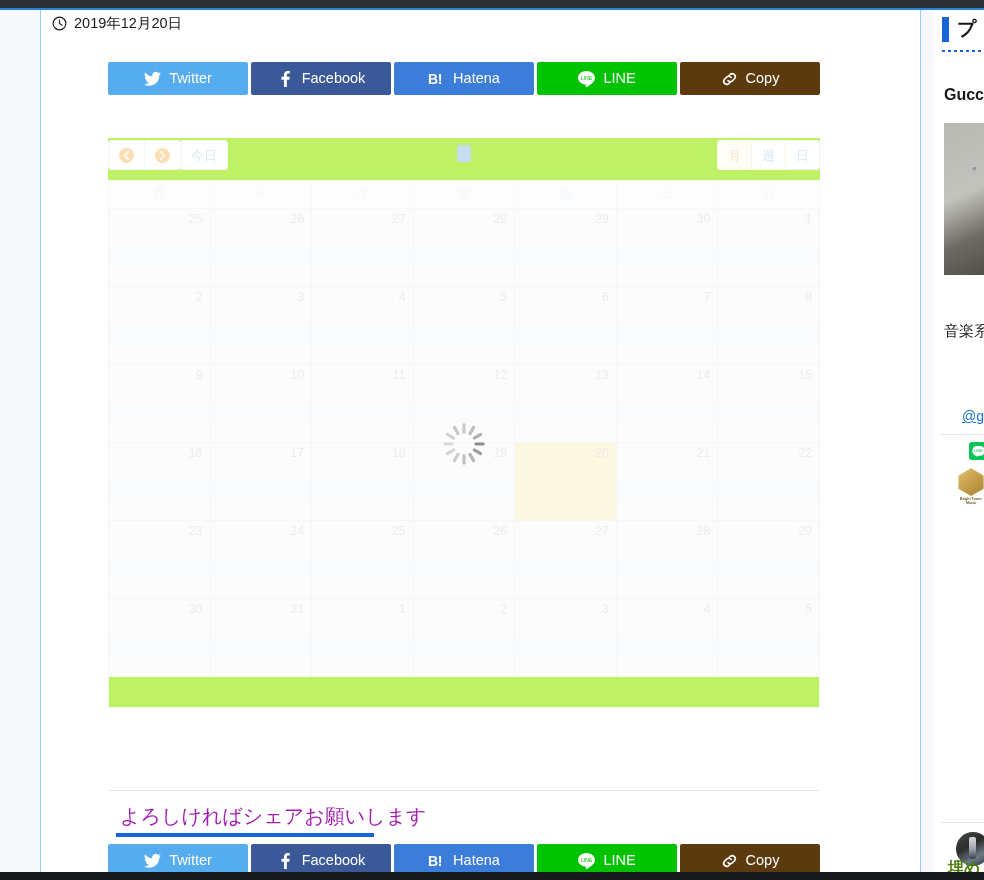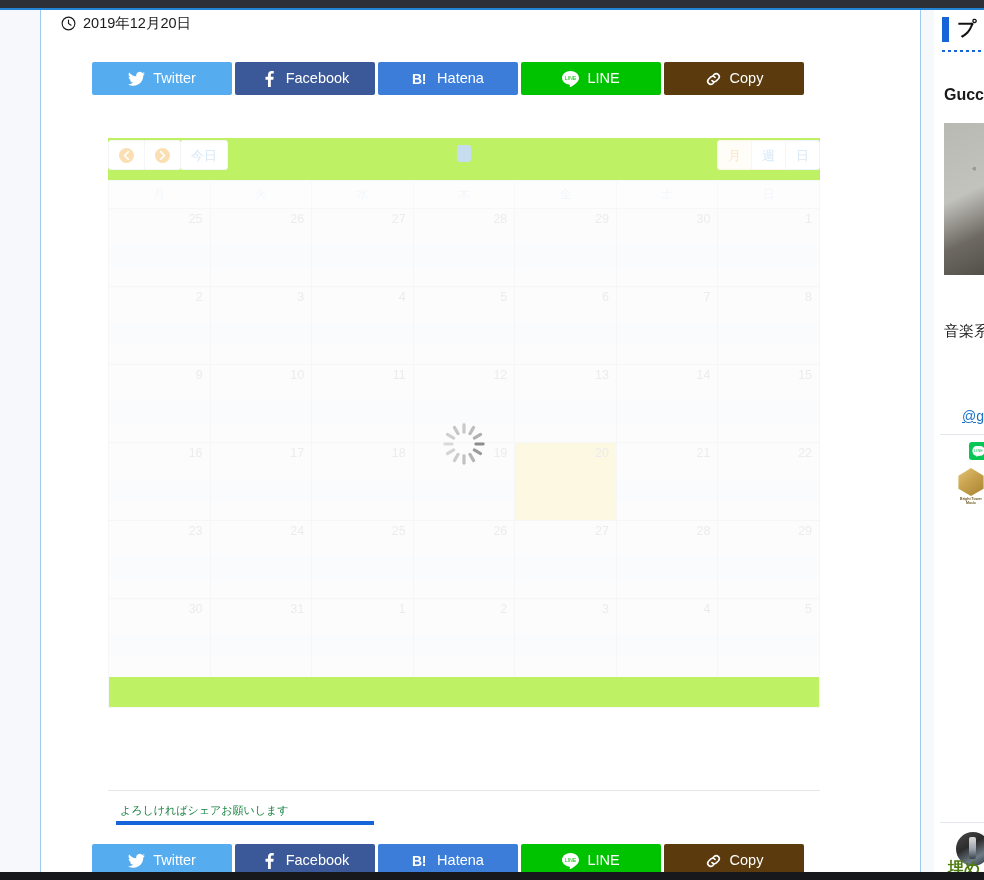--- a/index.html
+++ b/index.html
@@ -36,21 +36,21 @@
   
   .post-date {
     position: absolute; left: 110px; top: 14px;
     font-size: 14.5px; color: #1a1a1a;
     display: flex; align-items: center; gap: 7px;
     white-space: nowrap;
   }
   .clock-icon { width: 15px; height: 15px; display: inline-block; flex: 0 0 auto; }
 
   
-  .share-row { position: absolute; left: 92px; width: 712px; height: 46px; display: flex; gap: 3px; }
+  .share-row { position: absolute; left: 108px; width: 712px; height: 46px; display: flex; gap: 3px; }
   .share-row.top { top: 62px; }
   .share-row.bottom { top: 844px; }
   .share-btn {
     flex: 1 1 0; height: 33px;
     display: flex; align-items: center; justify-content: center; gap: 8px;
     color: #ffffff; font-size: 14.5px; border: none; cursor: pointer;
     border-radius: 2px; line-height: 1; white-space: nowrap;
     font-family: "Liberation Sans", sans-serif;
   }
   .share-btn .sicon { display: inline-flex; align-items: center; width: 17px; height: 16px; }
@@ -126,21 +126,21 @@
     display: flex; align-items: center; gap: 9px;
     font-size: 17px; color: #333333; white-space: nowrap;
   }
   .pencil-icon { width: 18px; height: 18px; display: block; }
   .posted-by a { color: #1e4bd8; text-decoration: underline; }
 
   
   .share-head { position: absolute; left: 108px; top: 790px; width: 712px; }
   .share-head .rule-top { height: 1px; background: #e6e6e6; width: 100%; }
   .share-head .htext {
-    font-size: 11px; color: #15803d; padding: 12px 0 3px 12px;
+    font-size: 20px; color: #a21caf; padding: 12px 0 3px 12px;
     white-space: nowrap;
   }
   .share-head .underline { width: 258px; height: 4px; background: #1565d8; margin-left: 8px; }
 
   
   .widget-title {
     position: absolute; left: 8px; top: 6px;
     display: flex; align-items: center; gap: 8px;
     font-size: 19px; font-weight: bold; color: #111111; white-space: nowrap;
   }
@@ -201,21 +201,21 @@
 </style>
 </head>
 <body>
 
 <div id="viewport">
 
   <div class="page-bg"></div>
 
   <div class="content-col">
 
-    <div class="post-date" style="left:20px; top:4px; position:absolute;">
+    <div class="post-date" style="left:11px; top:4px; position:absolute;">
       <span class="clock-icon">
         <svg viewBox="0 0 16 16">
             <circle cx="8" cy="8" r="6.8" fill="none" stroke="#1a1a1a" stroke-width="1.2"></circle>
             <path d="M8 4.2V8l2.7 1.8" fill="none" stroke="#1a1a1a" stroke-width="1.2" stroke-linecap="round"></path>
           </svg>
       </span>
       <span>2019年12月20日</span>
     </div>
 
   </div>

